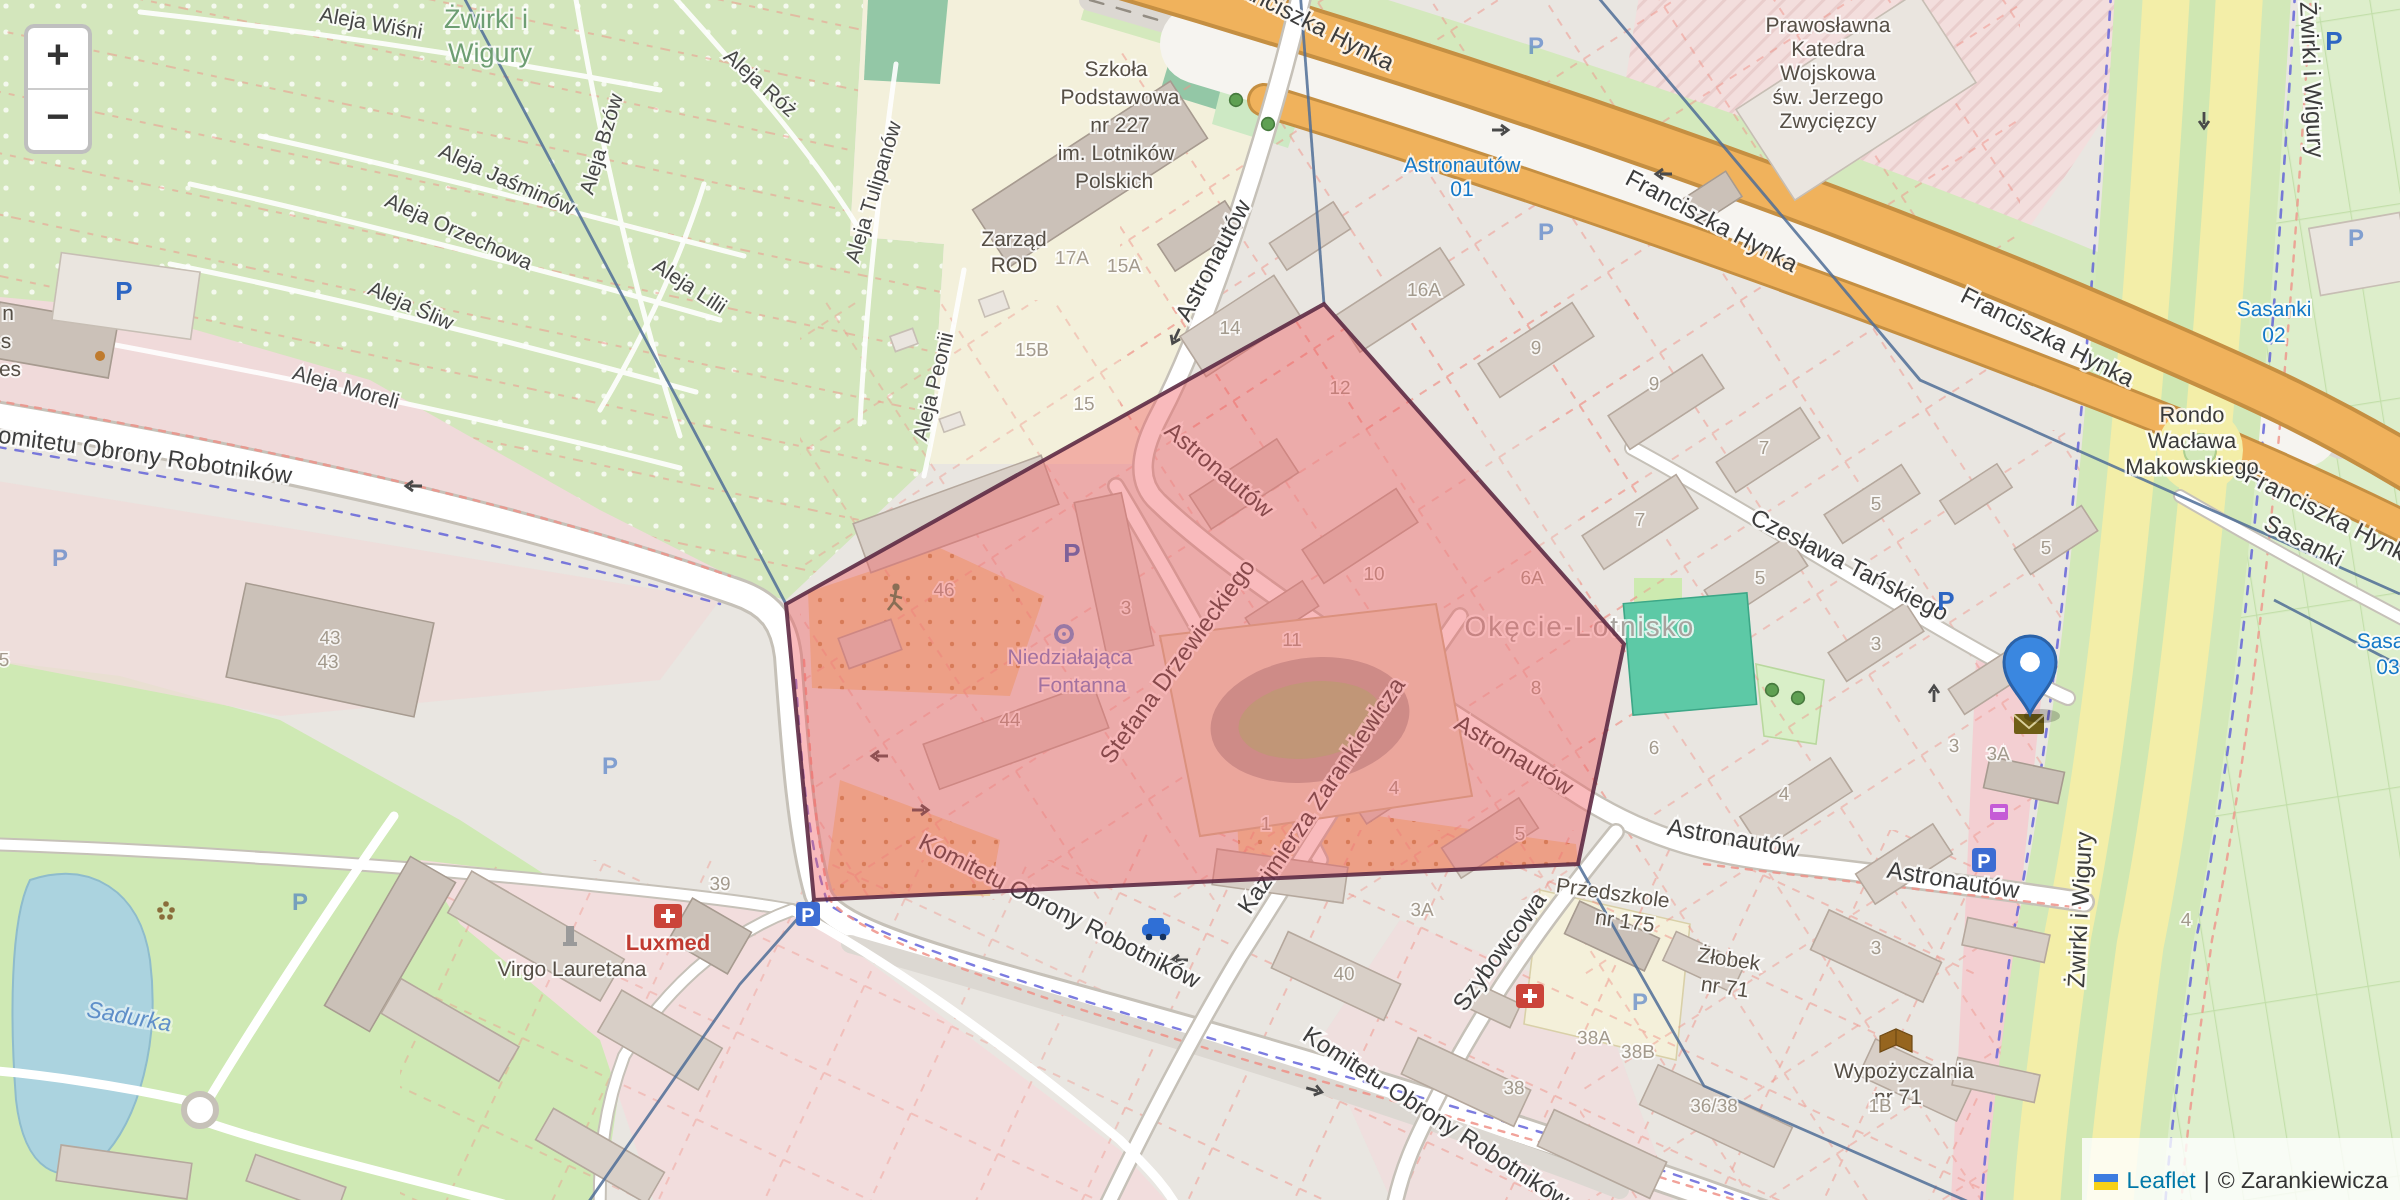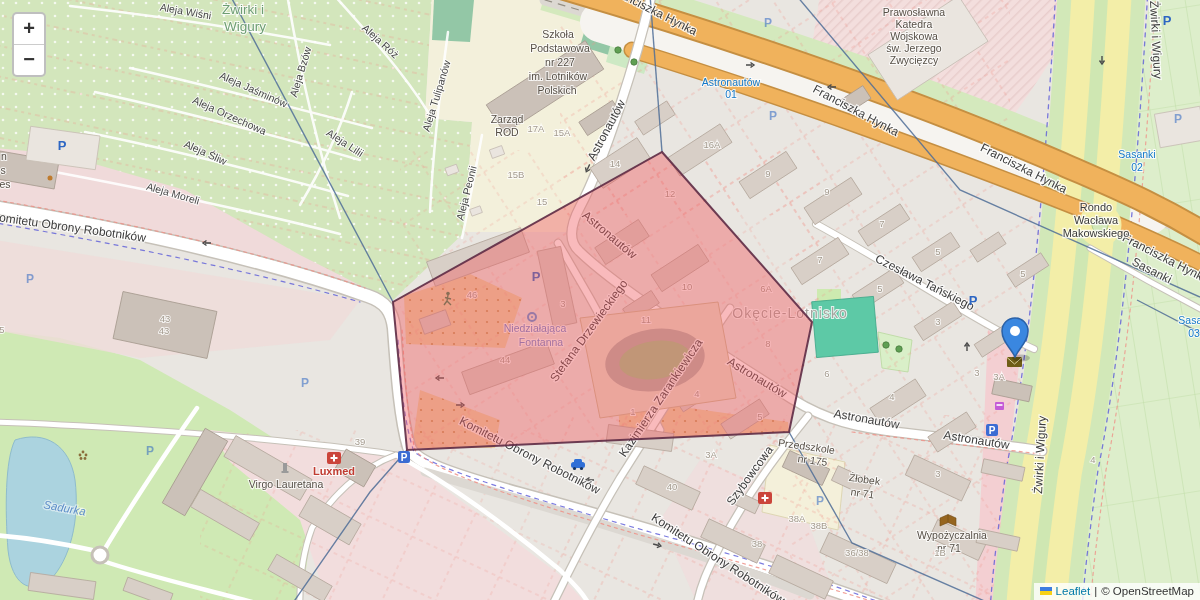--- a/index.html
+++ b/index.html
@@ -17,21 +17,21 @@
   .poi-blue{fill:#6b83cf;}
   .poi-red{fill:#c03b31;font-weight:bold;font-size:11px;}
   .bus{font-size:10.5px;fill:#1478c8;stroke-width:2px;}
   .num{font-size:9.5px;fill:#a39a8d;stroke-width:1.8px;}
   .pp{font-size:13px;font-weight:bold;fill:#2d66c3;stroke-width:1.6px;text-anchor:middle;}
   .pp-f{opacity:.55;font-size:12px;}
   
   #zoomctl{position:absolute;top:12px;left:12px;width:30px;background:#fff;border:2px solid rgba(0,0,0,.25);border-radius:5px;z-index:20;box-sizing:content-box;}
   .zbtn{width:30px;height:30px;line-height:29px;text-align:center;font-size:20px;font-weight:bold;color:#333;cursor:pointer;user-select:none;}
   .zbtn + .zbtn{border-top:1px solid #ccc;}
-  #attrib{position:absolute;right:0;bottom:0;background:rgba(255,255,255,.8);padding:2px 6px 3px 6px;font-size:11.5px;color:#333;z-index:20;display:flex;align-items:center;gap:4px;white-space:nowrap;}
+  #attrib{position:absolute;right:0;bottom:0;background:rgba(255,255,255,.8);padding:16px 6px 3px 6px;font-size:11.5px;color:#333;z-index:20;display:flex;align-items:center;gap:4px;white-space:nowrap;}
   #attrib a{text-decoration:none;cursor:pointer;}
   .flag{display:inline-block;width:12px;height:8px;background:linear-gradient(#3d7ce0 50%,#f7d117 50%);}
 </style>
 </head>
 <body>
 
 <div id="map">
 <svg id="mapsvg" width="1200" height="600" viewBox="0 0 1200 600">
   <defs>
     <pattern id="dots" width="13" height="13" patternUnits="userSpaceOnUse">
@@ -486,15 +486,15 @@
 </svg>
 
   <div id="zoomctl">
     <div class="zbtn">+</div>
     <div class="zbtn">−</div>
   </div>
   <div id="attrib">
     <span class="flag"></span>
     <a style="color: rgb(0, 120, 168);">Leaflet</a>
     <span>|</span>
-    <span>© OpenStreetMap</span>
+    <span>© Zarankiewicza</span>
   </div>
 </div>
 
 </body></html>

